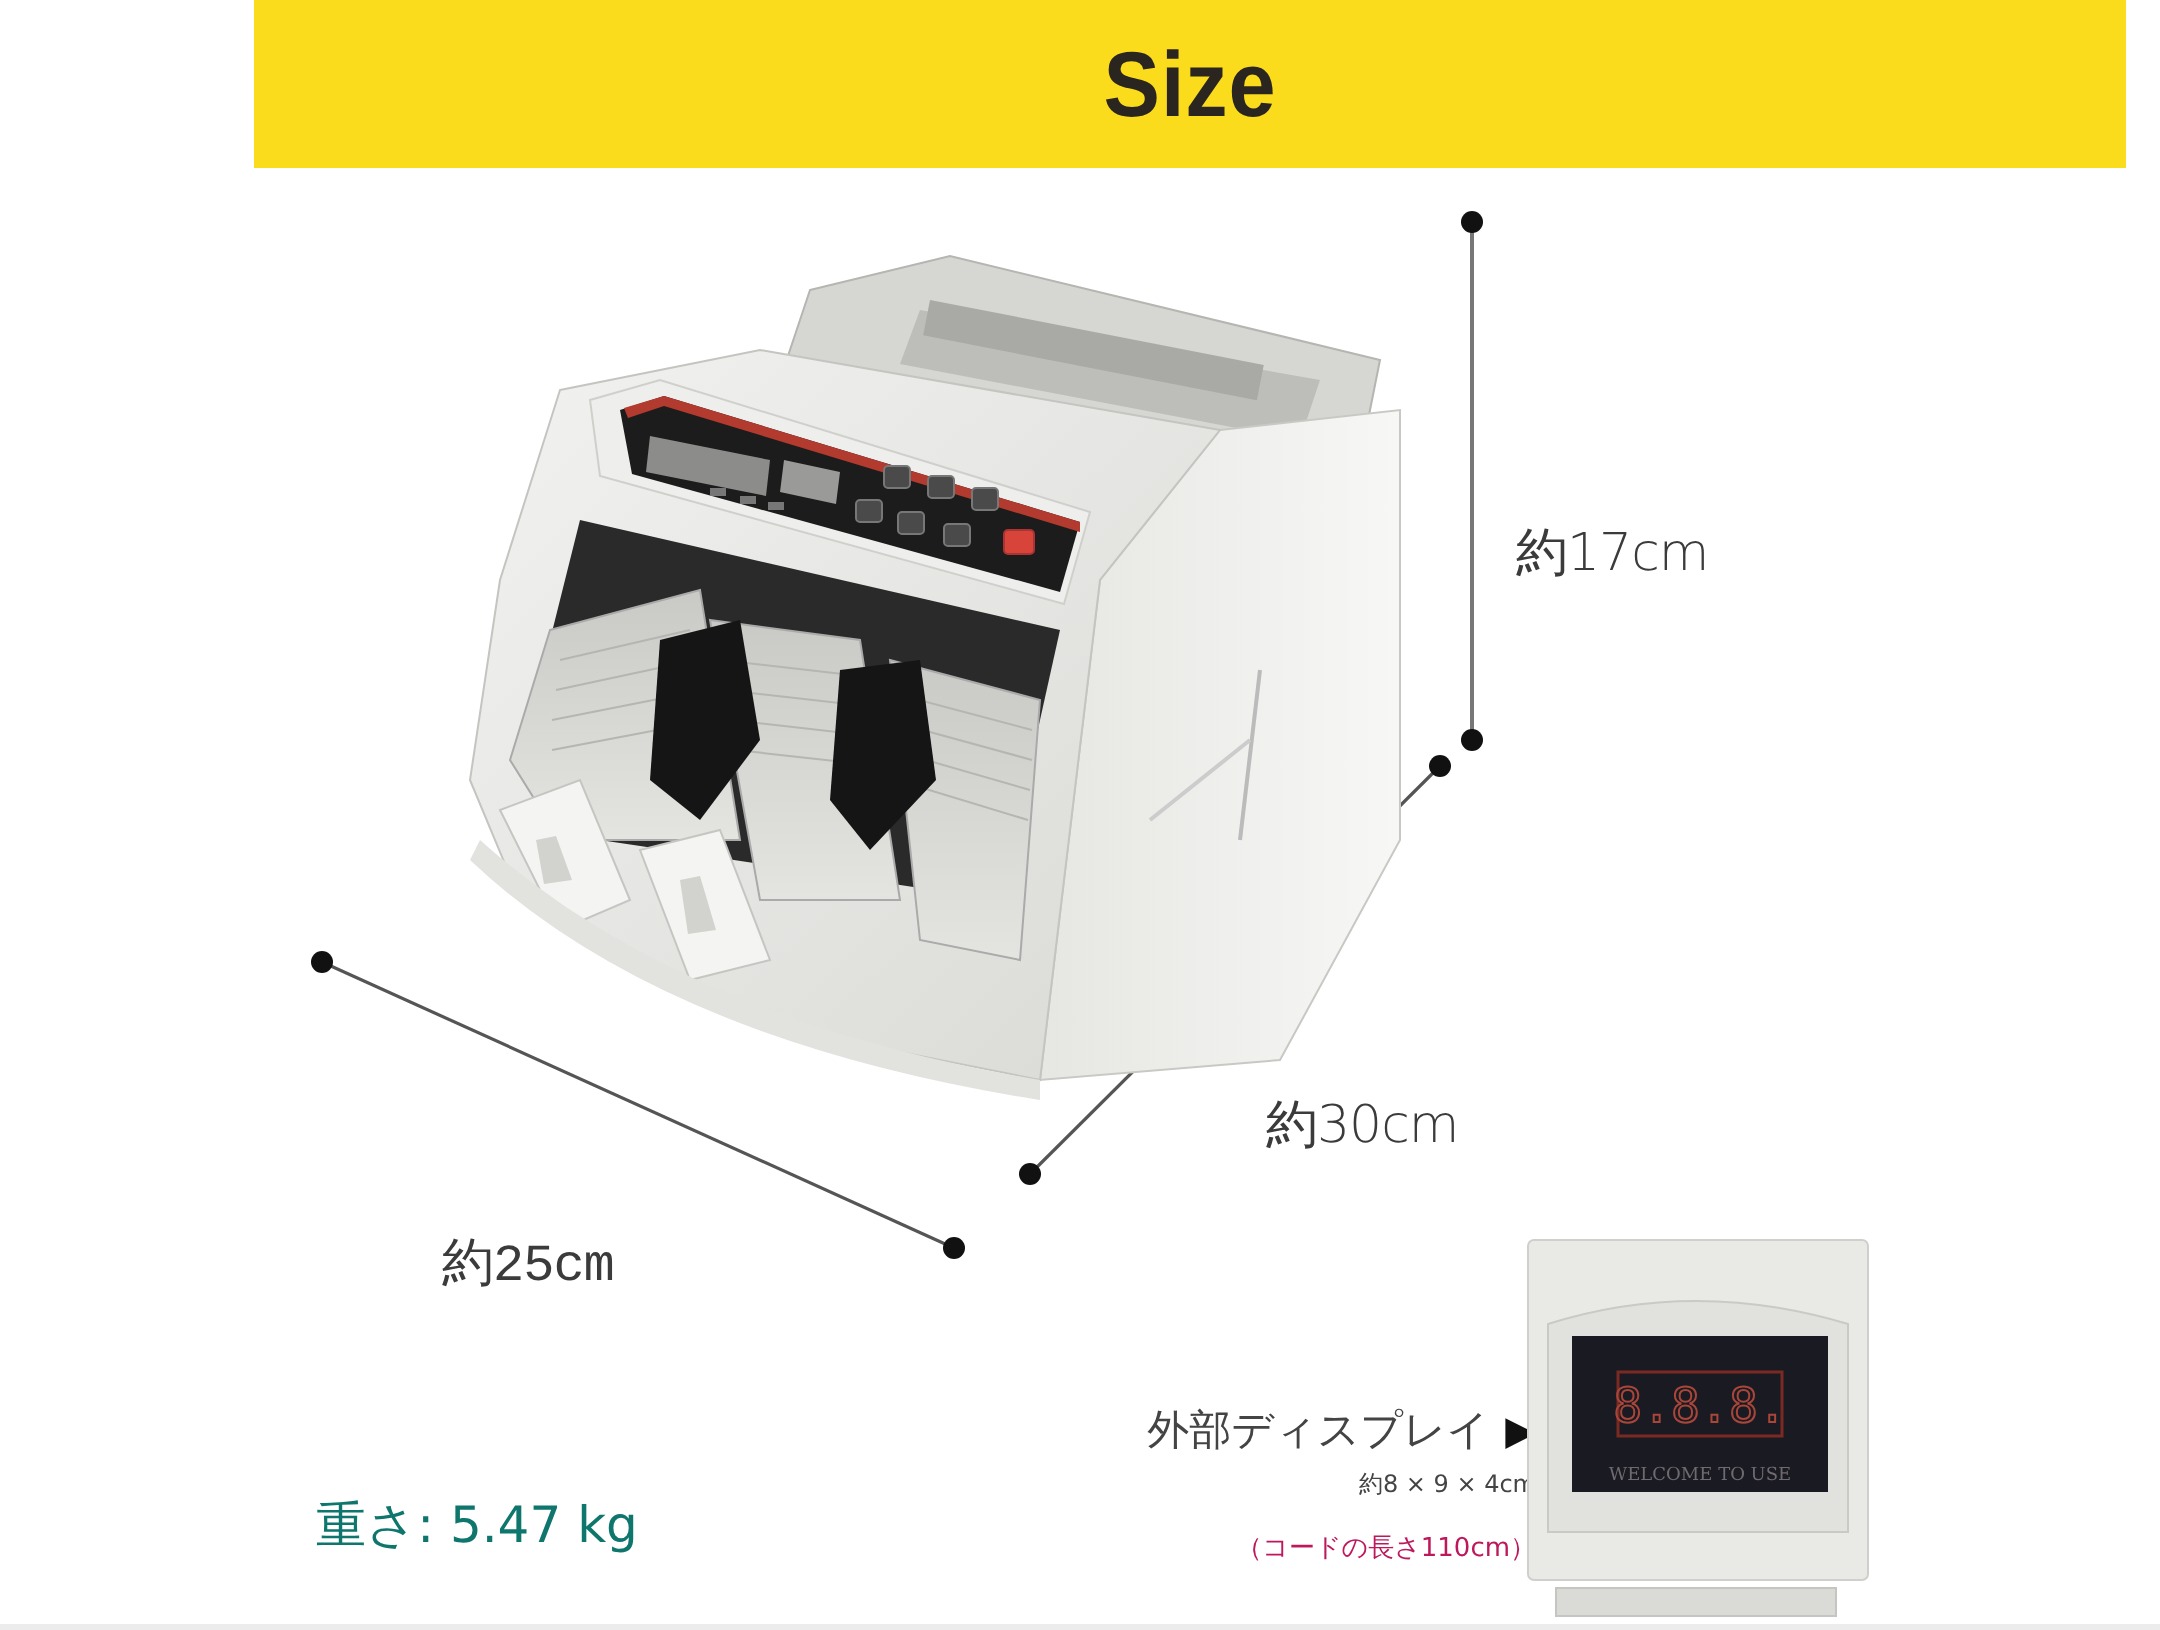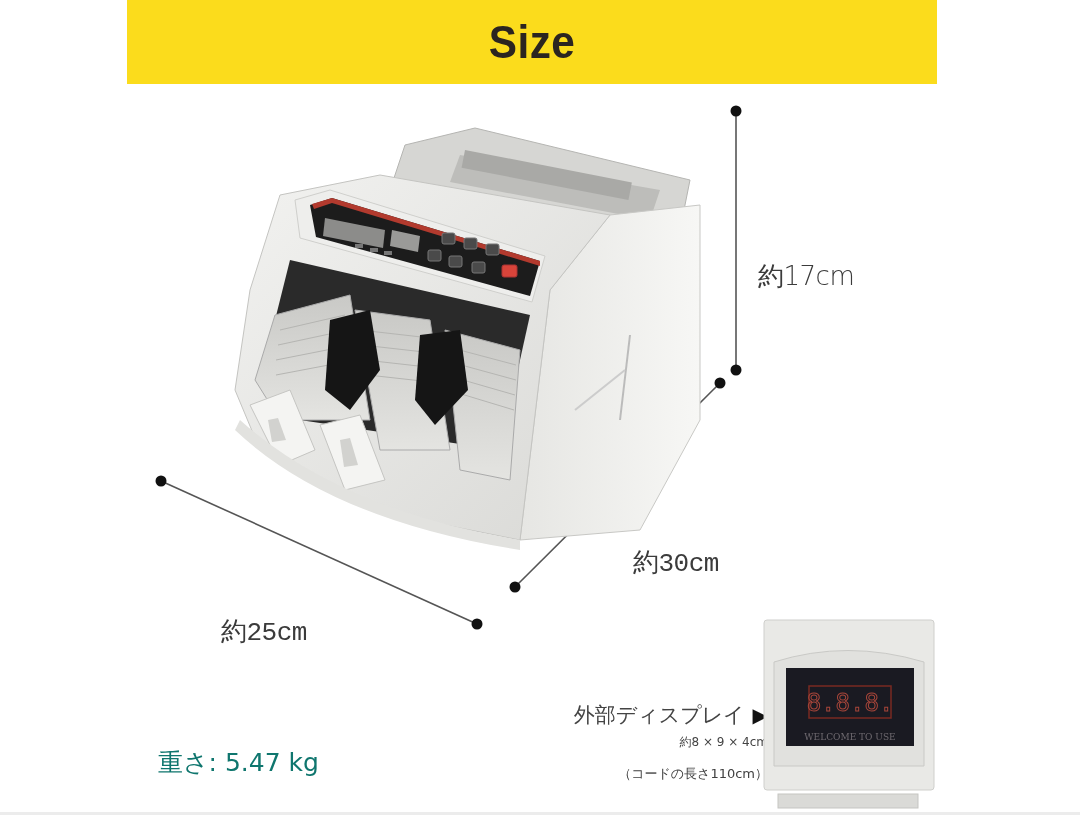--- a/index.html
+++ b/index.html
@@ -3,38 +3,38 @@
 <meta charset="utf-8">
 <style>
   html, body { margin: 0; padding: 0; }
   body {
     width: 1080px; height: 815px; position: relative; overflow: hidden;
     background: #ffffff;
     font-family: "DejaVu Sans", "Liberation Sans", sans-serif;
     color: #3a3a3a;
   }
   .banner {
-    position: absolute; left: 127px; top: 0; width: 810px; height: 84px;
+    position: absolute; left: 127px; top: 0; width: 936px; height: 84px;
     background: #fbdc1c;
     display: flex; align-items: center; justify-content: center;
   }
   .banner-title {
     font-family: "Liberation Sans", sans-serif;
     font-weight: 700; font-size: 46px; color: #2b2520; letter-spacing: 0.5px;
     transform: scaleX(0.92);
   }
   .dim-layer { position: absolute; left: 0; top: 0; width: 1080px; height: 815px; }
   .label {
     position: absolute; font-size: 26px; color: #3b3b3b; white-space: nowrap;
     font-family: "DejaVu Sans", sans-serif; font-weight: 300; letter-spacing: -0.5px; margin-top: 43px;
   }
   .weight { position: absolute; left: 158px; top: 746px; font-size: 25px; color: #0f766e; white-space: nowrap; }
   .ext-title { position: absolute; right: 312px; top: 701px; font-size: 21px; color: #444; white-space: nowrap; }
   .ext-size { position: absolute; right: 312px; top: 734px; font-size: 12px; color: #444; white-space: nowrap; }
-  .ext-cord { position: absolute; right: 312px; top: 765px; font-size: 13px; color: #404040; white-space: nowrap; }
+  .ext-cord { position: absolute; right: 312px; top: 765px; font-size: 13px; color: #be185d; white-space: nowrap; }
   .arrow { display: inline-block; margin-left: 8px; font-size: 20px; color: #111; }
   .bottom-bar { position: absolute; left: 0; top: 812px; width: 1080px; height: 3px; background: #ececec; }
   .machine { position: absolute; left: 220px; top: 120px; width: 500px; height: 430px; }
   .display-unit { position: absolute; left: 762px; top: 614px; width: 176px; height: 196px; }
 </style>
 </head>
 <body>
 
 <div class="banner">
   <span class="banner-title">Size</span>
@@ -134,21 +134,21 @@
 
   <polygon points="30,285 70,270 95,330 60,345" fill="#f4f4f2" stroke="#c5c5c2"></polygon>
   <polygon points="100,305 140,295 165,360 125,370" fill="#f4f4f2" stroke="#c5c5c2"></polygon>
   <polygon points="48,300 58,298 66,320 52,322" fill="#d2d2cf"></polygon>
   <polygon points="120,320 130,318 138,345 124,347" fill="#d2d2cf"></polygon>
 
   <path d="M20,300 Q120,390 300,420 L300,430 Q110,400 15,310 Z" fill="#e2e2df"></path>
 </svg>
 
 <div class="label" style="left:758px; top:216px;">約17cm</div>
-<div class="label" style="left:633px; top:502px;font-family:Liberation Mono, monospace;">約30cm</div>
+<div class="label" style="left:633px; top:502px;">約30cm</div>
 <div class="label" style="left:221px; top:571px;font-family:Liberation Mono, monospace;">約25cm</div>
 
 <div class="weight">重さ: 5.47 kg</div>
 
 <div class="ext-title">
   <span>外部ディスプレイ</span><span class="arrow">▶</span>
 </div>
 <div class="ext-size">約8 × 9 × 4cm</div>
 <div class="ext-cord">（コードの長さ110cm）</div>
 

